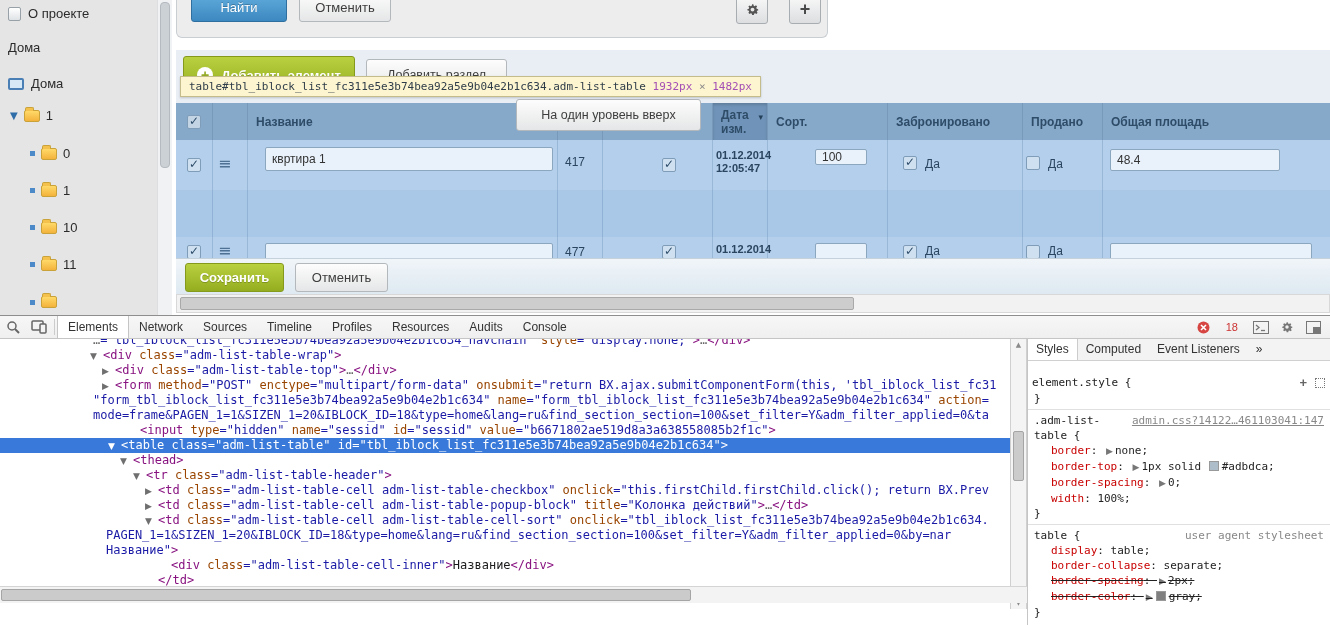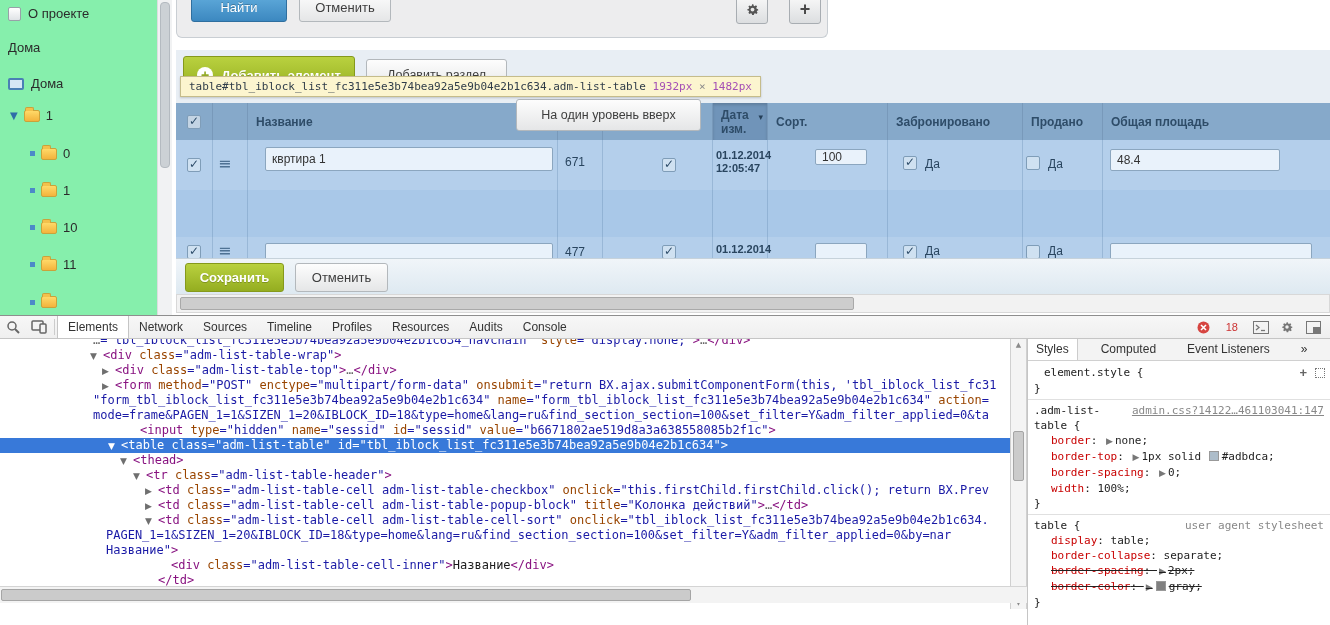--- a/index.html
+++ b/index.html
@@ -4,21 +4,21 @@
 <style>
   * { margin:0; padding:0; box-sizing:border-box; }
   body { width:1330px; height:625px; position:relative; overflow:hidden;
          font-family:"Liberation Sans", sans-serif; background:#fff; }
   .screen { position:relative; width:1330px; height:625px; }
 
   
   .bitrix { position:absolute; top:0; left:0; width:1330px; height:315px; background:#fff; overflow:hidden; }
 
   
-  .sidebar { position:absolute; top:0; left:0; width:172px; height:315px; background:#86efac; }
+  .sidebar { position:absolute; top:0; left:0; width:172px; height:315px; background:#e5e5e5; }
   .sb-row { position:absolute; display:flex; align-items:center; gap:7px; font-size:13px; color:#2b2b2b; white-space:nowrap; }
   .sb-about { left:8px; top:6px; }
   .sb-doma1 { left:8px; top:40px; }
   .sb-doma2 { left:8px; top:76px; }
   .about-ic { width:13px; height:14px; background:linear-gradient(#ffffff,#dfe3e6); border:1px solid #98a1a8; border-radius:2px; flex:none; }
   .monitor { width:16px; height:12px; border:2px solid #4a7fb5; background:#d6e7f5; border-radius:2px; flex:none; }
   .tree-root { position:absolute; left:10px; top:108px; display:flex; align-items:center; gap:6px; font-size:13px; color:#2b2b2b; }
   .tri { font-size:10px; color:#2f6da8; font-family:"DejaVu Sans",sans-serif; }
   .tree-children { position:absolute; inset:0; }
   .tree-child { position:absolute; left:30px; display:flex; align-items:center; gap:6px; font-size:13px; color:#2b2b2b; }
@@ -119,25 +119,25 @@
   .vs-arrow { display:block; text-align:center; font-size:7px; color:#8a8a8a; height:12px; line-height:12px; font-family:"DejaVu Sans",sans-serif; }
   .vs-arrow.down { position:absolute; bottom:0; left:0; right:0; }
   .vs-thumb { position:absolute; left:2px; top:92px; width:11px; height:50px; background:#cbcbcb; border:1px solid #a5a5a5; border-radius:2px; }
 
   .dt-hscroll { position:absolute; left:0; top:270px; width:1027px; height:17px; background:#f3f3f3; border-top:1px solid #d4d4d4; }
   .hthumb2 { position:absolute; left:1px; top:2px; width:690px; height:12px; background:#cbcbcb; border:1px solid #a5a5a5; border-radius:2px; }
 
   .styles-pane { position:absolute; left:1027px; top:0; width:303px; height:287px; background:#fff;
                  border-left:1px solid #c5c5c5; font:11px/15px "DejaVu Sans Mono",monospace; color:#222; }
   .sp-tabs { height:22px; background:#f3f3f3; border-bottom:1px solid #d0d0d0; display:flex; align-items:center;
-             font-family:"Liberation Sans",sans-serif; font-size:12px; color:#333;gap:15px; }
+             font-family:"Liberation Sans",sans-serif; font-size:12px; color:#333; }
   .sp-tab { padding:0 8px; height:100%; display:flex; align-items:center; }
   .sp-tab.selected { background:#fff; border-right:1px solid #ccc; }
   .sp-content { padding-top:3px; }
-  .es-head { position:relative; padding:1px 16px; }
+  .es-head { position:relative; padding:1px 4px;margin-top:10px; }
   .es-icons { position:absolute; right:5px; top:1px; display:flex; gap:8px; align-items:center;
               color:#666; font-family:"Liberation Sans",sans-serif; font-size:13px; font-weight:bold; }
   .dotbox { width:10px; height:10px; border:1px dotted #777; display:inline-block; }
   .es-close { padding:0 6px 3px; }
   .rule { border-top:1px solid #e0e0e0; padding:3px 6px; }
   .rule-link { float:right; color:#888; margin-left:6px; }
   .rule-link.u { text-decoration:underline; }
   .rule-sel { display:inline-block; max-width:70px; word-break:break-all; vertical-align:top; }
   .prop { padding-left:17px; clear:left; }
   .prop .pn { color:#c80000; }
@@ -247,21 +247,21 @@
       <div class="th" style="left:591px;width:120px">Сорт.</div>
       <div class="th" style="left:711px;width:135px">Забронировано</div>
       <div class="th" style="left:846px;width:80px">Продано</div>
       <div class="th" style="left:926px;width:228px">Общая площадь</div>
     </div>
 
     <div class="grid-row row1">
       <span class="cbx checked" style="left:11px;top:18px"></span>
       <span class="ham" style="left:42px;top:14px">≡</span>
       <input class="inp" style="left: 89px; top: 7px; width: 288px;" value="квртира 1">
-      <span class="cellText" style="left:389px;top:15px">671</span>
+      <span class="cellText" style="left:389px;top:15px">417</span>
       <span class="cbx checked" style="left:486px;top:18px"></span>
       <span class="cellText dateTxt" style="left:540px;top:9px">
         <span>01.12.2014</span><br>
         <span>12:05:47</span>
       </span>
       <input class="inp" style="left: 639px; top: 9px; width: 52px; height: 16px;" value="100">
       <span class="cbx checked" style="left:727px;top:16px"></span>
       <span class="cellText" style="left:749px;top:17px">Да</span>
       <span class="cbx" style="left:850px;top:16px"></span>
       <span class="cellText" style="left:872px;top:17px">Да</span>

